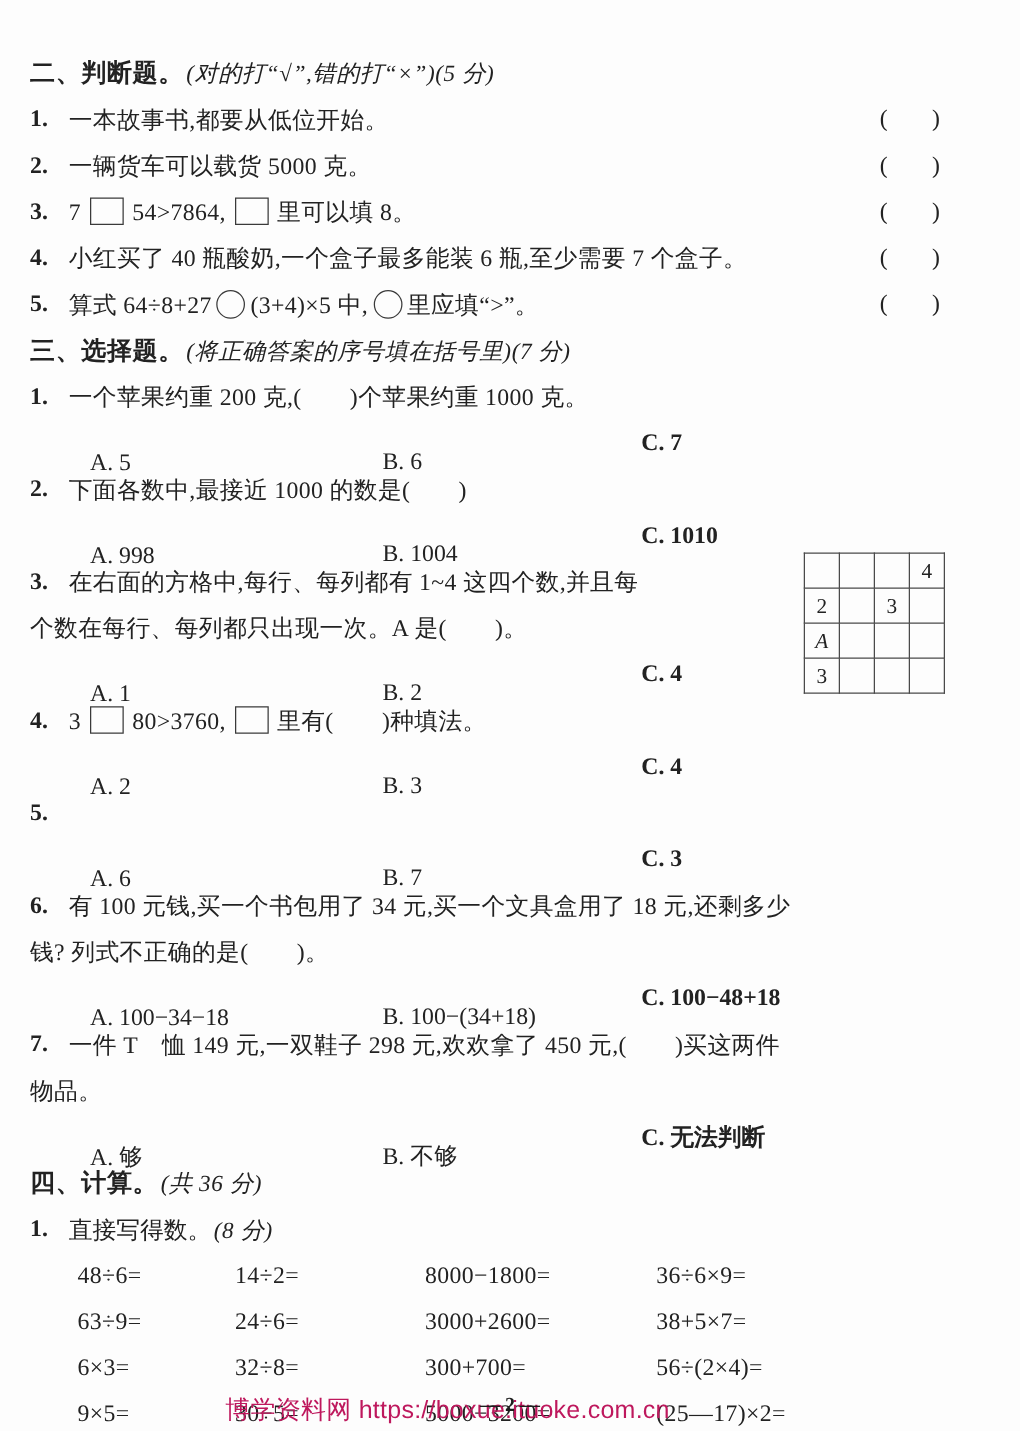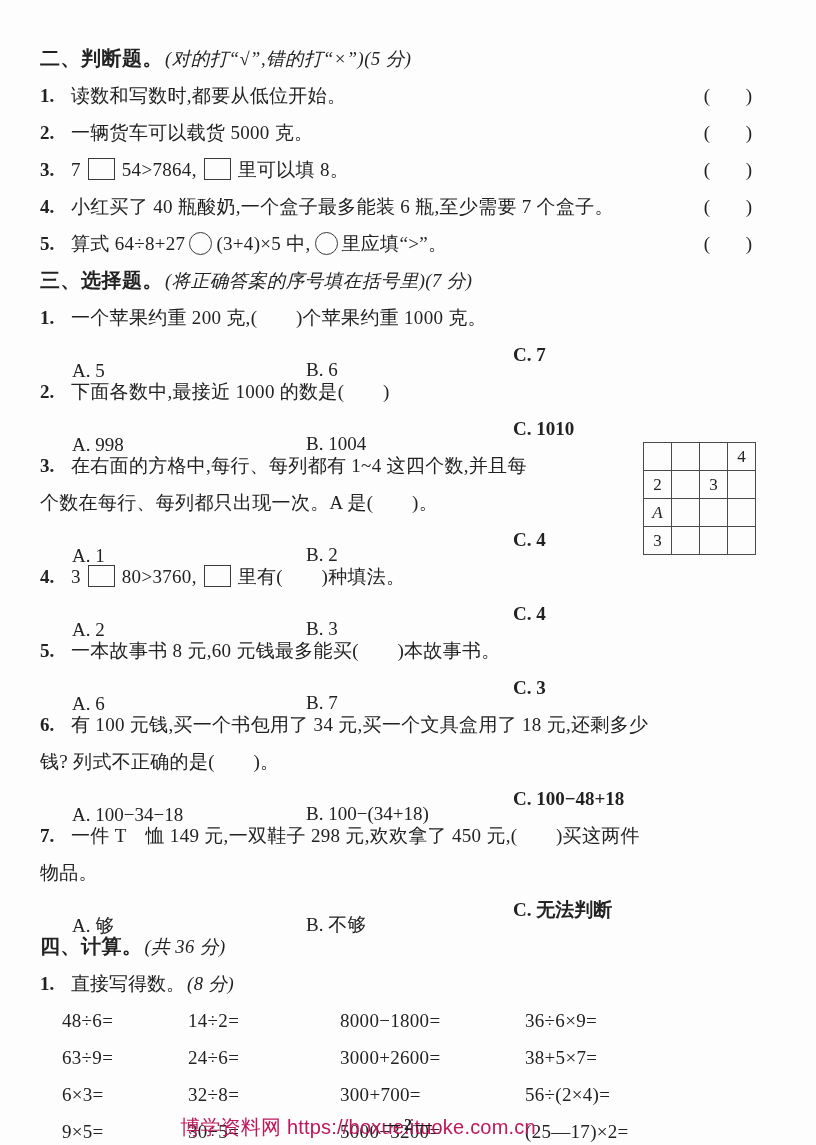--- a/index.html
+++ b/index.html
@@ -7,21 +7,21 @@
     width:816px;height:1145px;
     background:#ffffff;
     font-family:"Liberation Serif","DejaVu Serif",serif;
     color:#222222;
   }
   .page{position:relative;width:816px;height:1145px;overflow:hidden;background:#fdfdfd;}
   .content{position:absolute;left:0;top:40px;width:816px;padding:0;}
   .line{
     display:flex;align-items:center;
     height:37px;font-size:19px;
-    padding-left:40px;padding-right:63px;
+    padding-left:24px;padding-right:63px;
     white-space:nowrap;
   }
   .sec-title{font-weight:bold;font-size:20px;font-family:"Liberation Sans","DejaVu Sans",sans-serif;letter-spacing:.5px;}
   .sec-note{font-style:italic;font-size:18.5px;margin-left:2px;letter-spacing:.5px;}
   .num{font-weight:bold;display:inline-block;width:31px;flex:0 0 31px;}
   .qtext{flex:1 1 auto;letter-spacing:.3px;}
   .bracket{white-space:pre;flex:0 0 auto;letter-spacing:1px;}
   .wrap2{}  
   .opts{padding-left:72px;}
   .opt-a{display:inline-block;width:234px;margin-top:32px;}
@@ -70,21 +70,21 @@
 <div class="page">
   <div class="content">
 
     <div class="line">
       <span class="sec-title">二、判断题。</span>
         <span class="sec-note">(对的打“√”,错的打“×”)(5 分)</span>
     </div>
 
     <div class="line">
       <span class="num">1.</span>
-      <span class="qtext">读数和写数时,都要从低位开始。</span>
+      <span class="qtext">一本故事书,都要从低位开始。</span>
       <span class="bracket">(      )</span>
     </div>
 
     <div class="line">
       <span class="num">2.</span>
       <span class="qtext">一辆货车可以载货 5000 克。</span>
       <span class="bracket">(      )</span>
     </div>
 
     <div class="line">
@@ -148,21 +148,20 @@
       <span class="qtext"><span>3</span><span class="box"></span><span>80&gt;3760,</span><span class="box"></span><span>里有(　　)种填法。</span></span>
     </div>
     <div class="line opts">
       <span class="opt-a">A. 2</span>
         <span class="opt-b">B. 3</span>
         <span class="opt-c">C. 4</span>
     </div>
 
     <div class="line">
       <span class="num">5.</span>
-      <span class="qtext">一本故事书 8 元,60 元钱最多能买(　　)本故事书。</span>
     </div>
     <div class="line opts">
       <span class="opt-a">A. 6</span>
         <span class="opt-b">B. 7</span>
         <span class="opt-c">C. 3</span>
     </div>
 
     <div class="line">
       <span class="num">6.</span>
       <span class="qtext">有 100 元钱,买一个书包用了 34 元,买一个文具盒用了 18 元,还剩多少</span>

